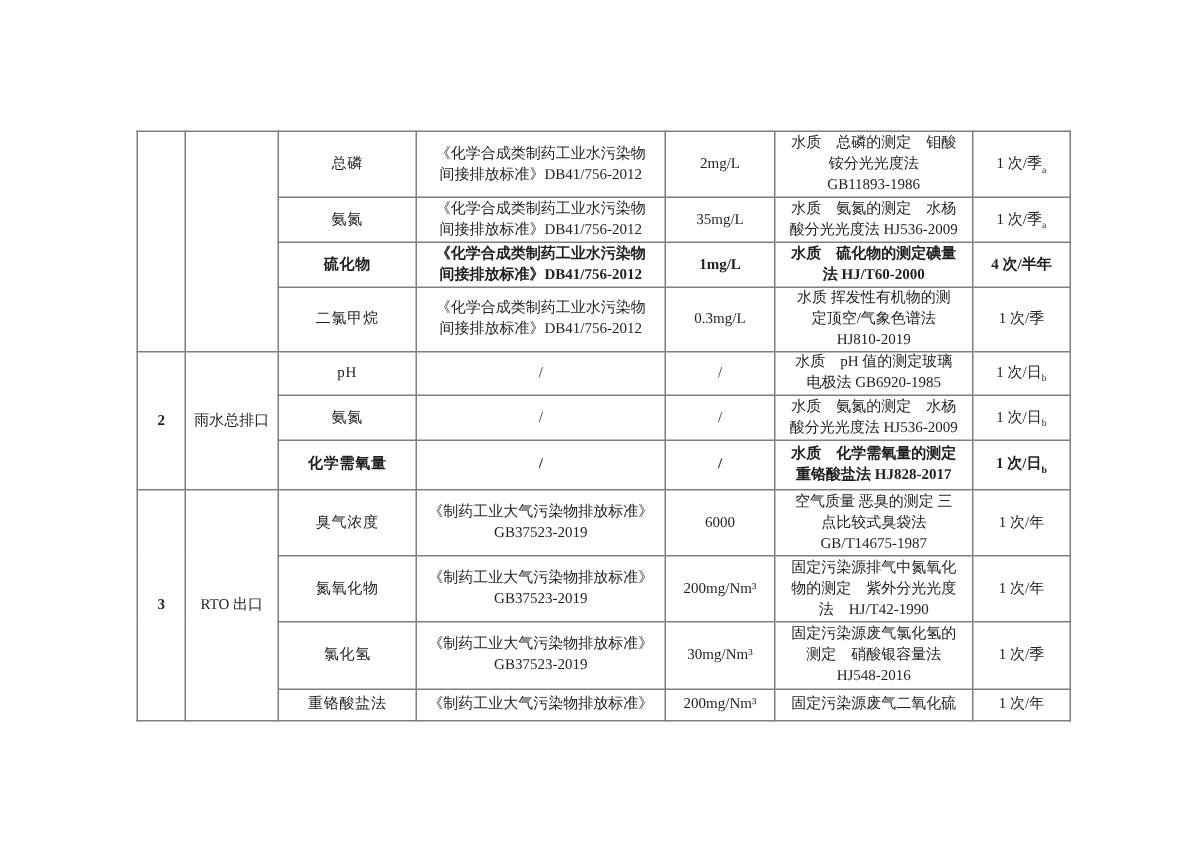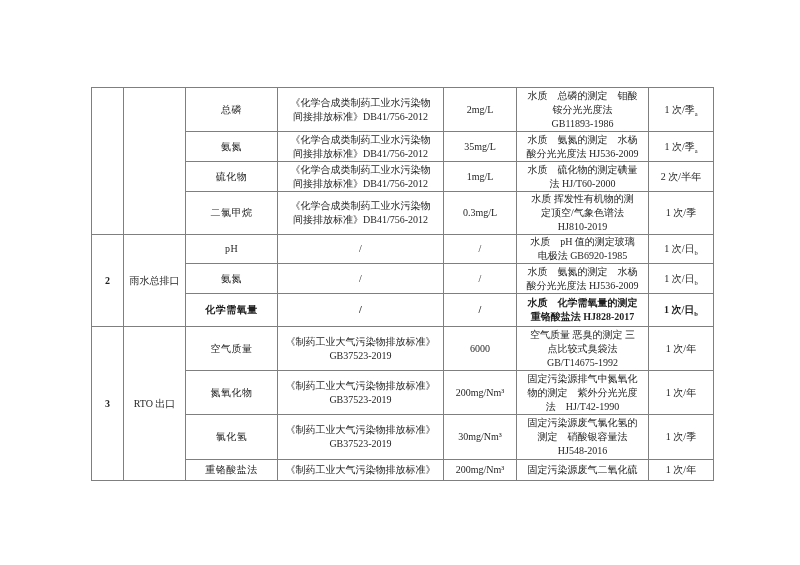--- a/index.html
+++ b/index.html
@@ -24,21 +24,21 @@
     font-size:10px;
     line-height:14px;
     padding:0 2px;
     overflow:hidden;
   }
   td.c-std{white-space:pre-line;padding:0 6px;}
   td.c-method{white-space:pre-line;padding:0 2px;}
   td.c-no{font-weight:bold;}
   td.c-item{letter-spacing:0.5px;}
   sub.fn{font-size:6.5px;line-height:0;vertical-align:sub;}
-  tr.r1{height:44px;} tr.r2{height:30px;} tr.r3{height:30px;} tr.r4{height:43px;}
+  tr.r1{height:44px;} tr.r2{height:30px;} tr.r3{height:30px;font-weight:bold;} tr.r4{height:43px;}
   tr.r5{height:27px;} tr.r6{height:30px;} tr.r7{height:33px;font-weight:bold;}
   tr.r8{height:44px;} tr.r9{height:44px;} tr.r10{height:45px;} tr.r11{height:21px;}
 </style>
 </head>
 <body>
 
 <div class="page">
   <table class="monitor">
     <colgroup>
       <col style="width:32px">
@@ -72,21 +72,21 @@
 酸分光光度法 HJ536-2009</td>
         <td class="c-freq"><span>1 次/季</span><sub class="fn">a</sub></td>
       </tr>
       <tr class="r3">
         <td class="c-item">硫化物</td>
         <td class="c-std">《化学合成类制药工业水污染物
 间接排放标准》DB41/756-2012</td>
         <td class="c-limit">1mg/L</td>
         <td class="c-method">水质　硫化物的测定碘量
 法 HJ/T60-2000</td>
-        <td class="c-freq"><span>2 次/半年</span><sub class="fn"></sub></td>
+        <td class="c-freq"><span>4 次/半年</span><sub class="fn"></sub></td>
       </tr>
       <tr class="r4">
         <td class="c-item">二氯甲烷</td>
         <td class="c-std">《化学合成类制药工业水污染物
 间接排放标准》DB41/756-2012</td>
         <td class="c-limit">0.3mg/L</td>
         <td class="c-method">水质 挥发性有机物的测
 定顶空/气象色谱法
 HJ810-2019</td>
         <td class="c-freq"><span>1 次/季</span><sub class="fn"></sub></td>
@@ -115,27 +115,27 @@
         <td class="c-std">/</td>
         <td class="c-limit">/</td>
         <td class="c-method">水质　化学需氧量的测定
 重铬酸盐法 HJ828-2017</td>
         <td class="c-freq"><span>1 次/日</span><sub class="fn">b</sub></td>
       </tr>
 
       <tr class="r8">
         <td class="c-no" rowspan="4">3</td>
         <td class="c-outlet" rowspan="4">RTO 出口</td>
-        <td class="c-item">空气质量</td>
+        <td class="c-item">臭气浓度</td>
         <td class="c-std">《制药工业大气污染物排放标准》
 GB37523-2019</td>
         <td class="c-limit">6000</td>
         <td class="c-method">空气质量 恶臭的测定 三
 点比较式臭袋法
-GB/T14675-1992</td>
+GB/T14675-1987</td>
         <td class="c-freq"><span>1 次/年</span><sub class="fn"></sub></td>
       </tr>
       <tr class="r9">
         <td class="c-item">氮氧化物</td>
         <td class="c-std">《制药工业大气污染物排放标准》
 GB37523-2019</td>
         <td class="c-limit">200mg/Nm³</td>
         <td class="c-method">固定污染源排气中氮氧化
 物的测定　紫外分光光度
 法　HJ/T42-1990</td>

